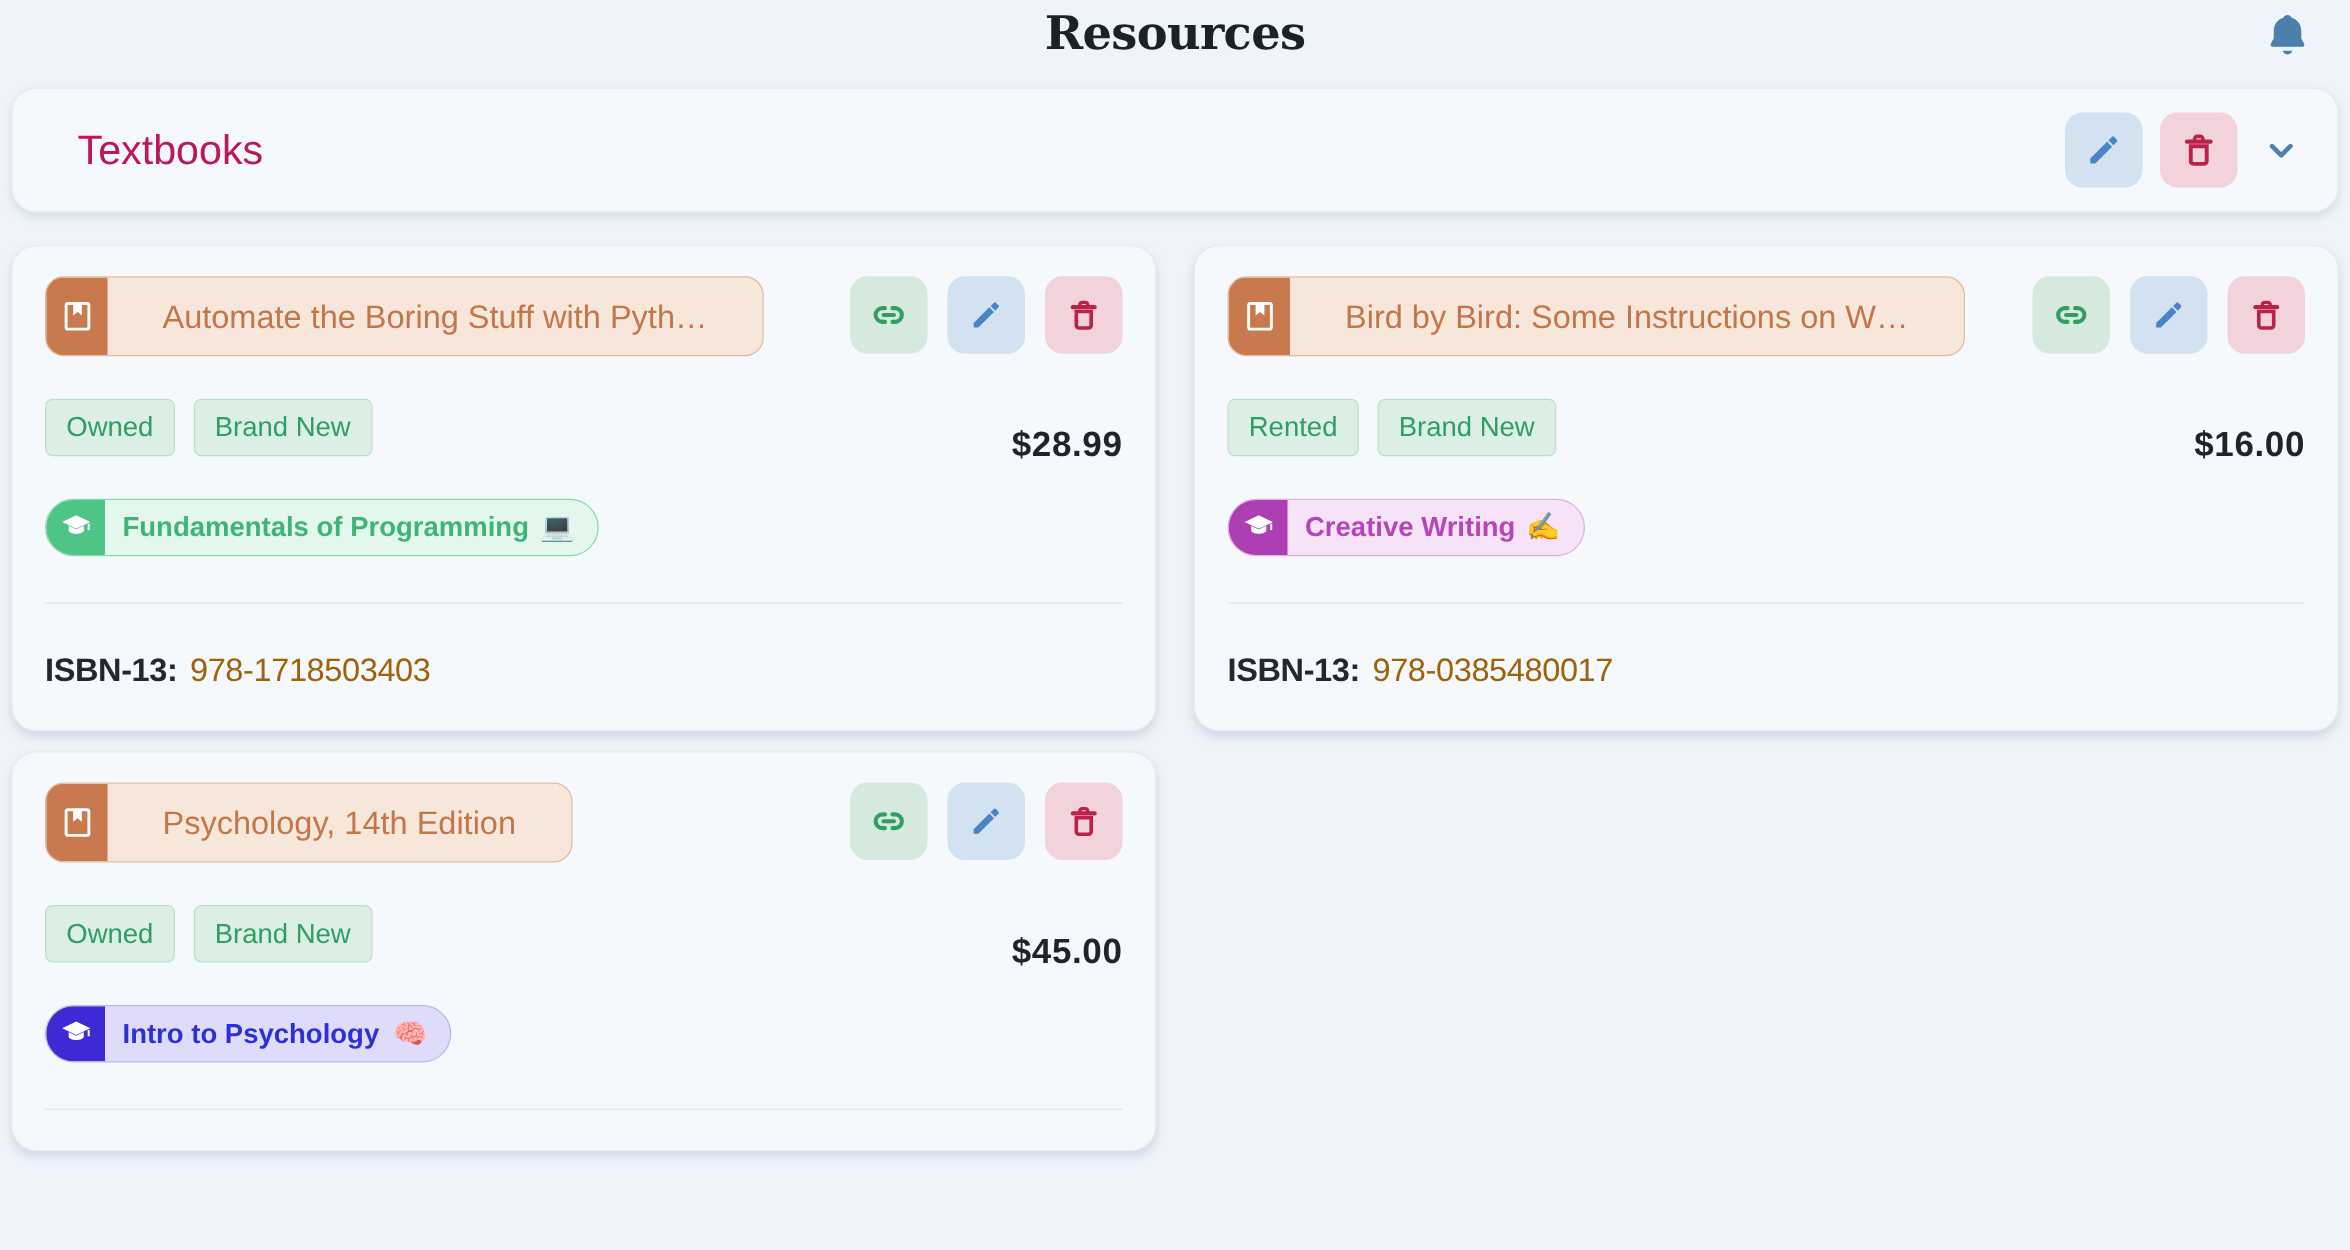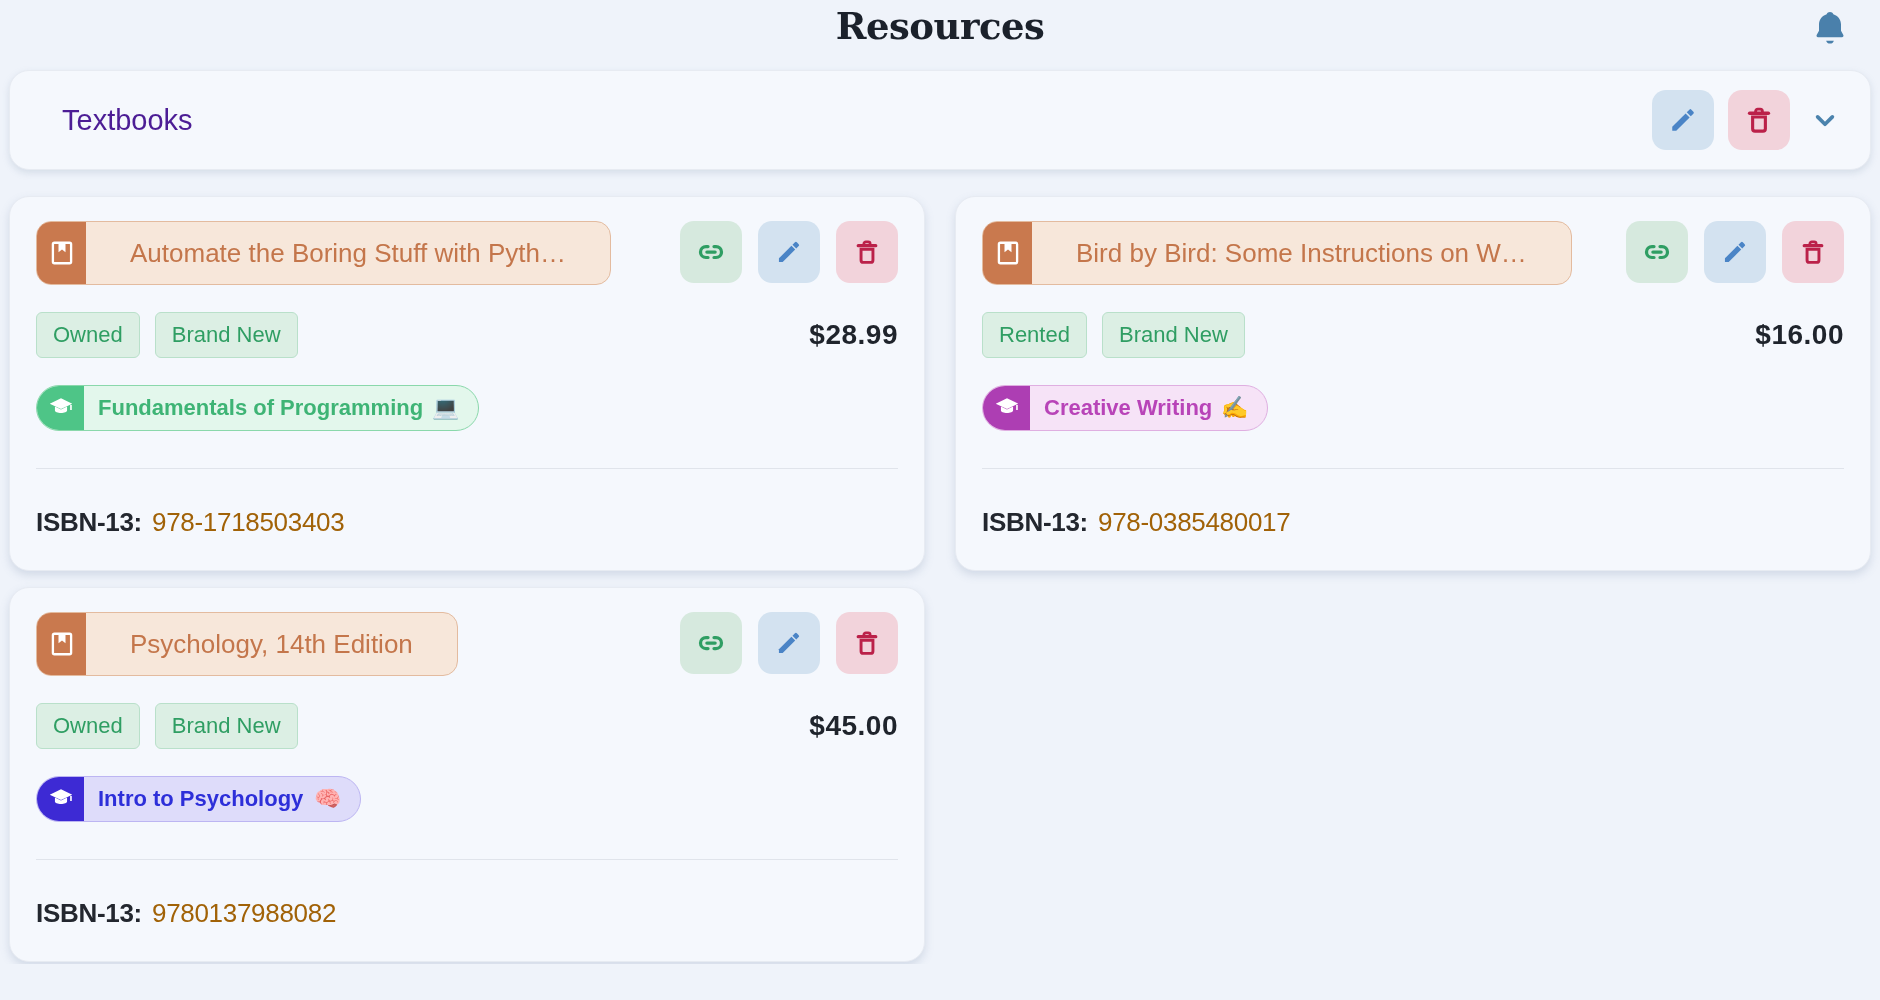--- a/index.html
+++ b/index.html
@@ -31,21 +31,21 @@
   .section-bar {
     margin: 14px 9px 0 9px;
     height: 100px;
     background: #f5f8fd;
     border: 1px solid #e7ebf2;
     border-radius: 20px;
     box-shadow: 0 3px 7px rgba(125, 145, 175, 0.22);
     display: flex; align-items: center;
     padding: 0 24px 0 52px;
   }
-  .section-title { font-size: 29px; color: #4c1d95; flex: 1 1 auto; }
+  .section-title { font-size: 33px; color: #be185d; flex: 1 1 auto; }
   .section-actions { display: flex; align-items: center; gap: 14px; }
   .sq-btn {
     width: 62px; height: 60px; border: none; border-radius: 14px; cursor: pointer;
     display: flex; align-items: center; justify-content: center;
   }
   .sq-btn.edit { background: #d3e2f0; }
   .sq-btn.del  { background: #f2d3db; }
   .chevron-btn {
     width: 42px; height: 60px; border: none; background: transparent; cursor: pointer;
     display: flex; align-items: center; justify-content: center;
@@ -96,21 +96,21 @@
   .act-btn.edit { background: #d3e2f0; }
   .act-btn.del  { background: #f2d3db; }
 
   
   .badge-row { margin-top: 27px; display: flex; align-items: center; justify-content: space-between; }
   .badges { display: flex; gap: 15px; }
   .badge {
     background: #dcefe4; border: 1px solid #b9e0ca; border-radius: 6px;
     color: #2f9e63; font-size: 22px; padding: 10px 16px; line-height: 1.1;
   }
-  .price { font-size: 28px; font-weight: 700; color: #1f242c; letter-spacing: 0.5px; }
+  .price { font-size: 28px; font-weight: 700; color: #1f242c; letter-spacing: 0.5px; margin-top: 28px; }
 
   
   .tag-row { margin-top: 27px; }
   .course-tag {
     display: inline-flex; align-items: stretch; height: 46px;
     border-radius: 23px; overflow: hidden; border: 1.5px solid;
   }
   .course-tag .tag-seg { width: 47px; flex: 0 0 47px; display: flex; align-items: center; justify-content: center; }
   .course-tag .tag-label {
     display: flex; align-items: center; gap: 9px;
@@ -388,19 +388,16 @@
           </span>
           <span class="tag-label">
             <span>Intro to Psychology</span>
             <span class="tag-emoji">🧠</span>
           </span>
         </span>
       </div>
 
       <div class="divider"></div>
 
-      <div class="isbn-row">
-        <span class="isbn-label">ISBN-13:</span><span class="isbn-value">9780137988082</span>
-      </div>
     </div>
 
   </div>
 </div>
 
 </body></html>

